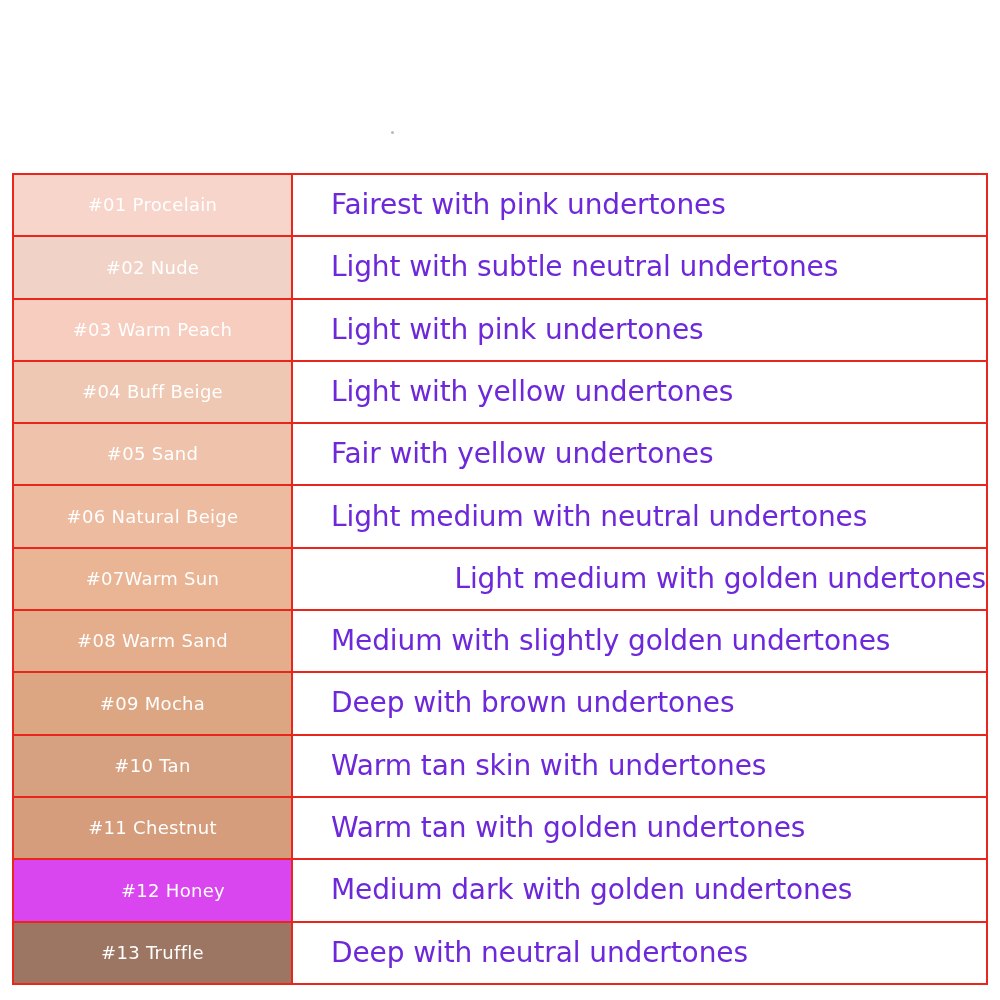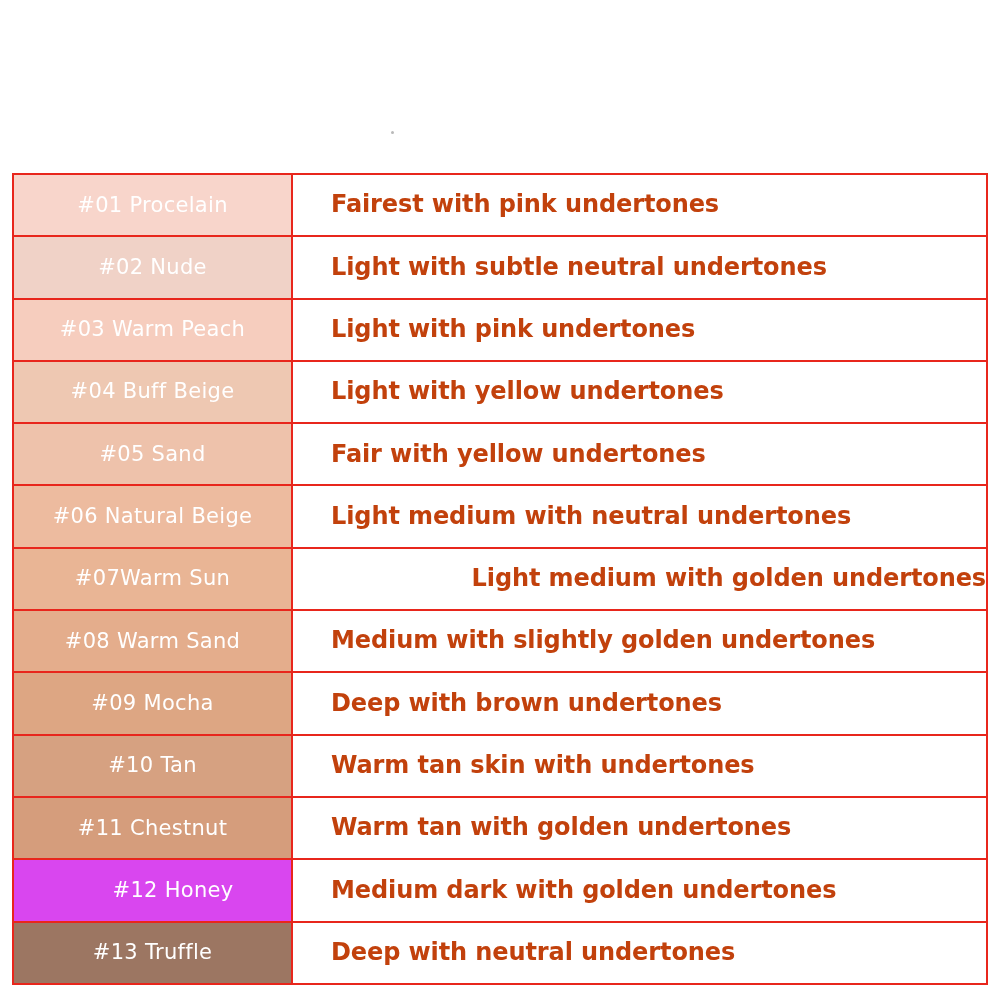--- a/index.html
+++ b/index.html
@@ -47,42 +47,42 @@
     border: 2px solid #e8261c;
     padding: 0;
     text-align: center;
     vertical-align: middle;
     position: relative;
   }
 
   .swatch-label {
     display: block;
     color: #ffffff;
-    font-size: 21px;
+    font-size: 18px;
     letter-spacing: 0.3px;
     font-family: "DejaVu Sans", sans-serif;
     font-weight: 400;
     text-align: center;
     line-height: 1.1;
   }
 
   .desc-cell {
     border: 2px solid #e8261c;
     background: #ffffff;
     padding: 0 0 0 38px;
     vertical-align: middle;
     text-align: left;
   }
 
   .desc-text {
     display: block;
-    color: #c2410c;
-    font-size: 24px;
+    color: #6d28d9;
+    font-size: 28px;
     font-family: "DejaVu Sans", sans-serif;
-    font-weight: 700;
+    font-weight: 400;
     line-height: 1.15;
     letter-spacing: -0.1px;
   }
 </style>
 </head>
 <body>
 
 <div class="page">
 
   <span class="stray-dot"></span>

